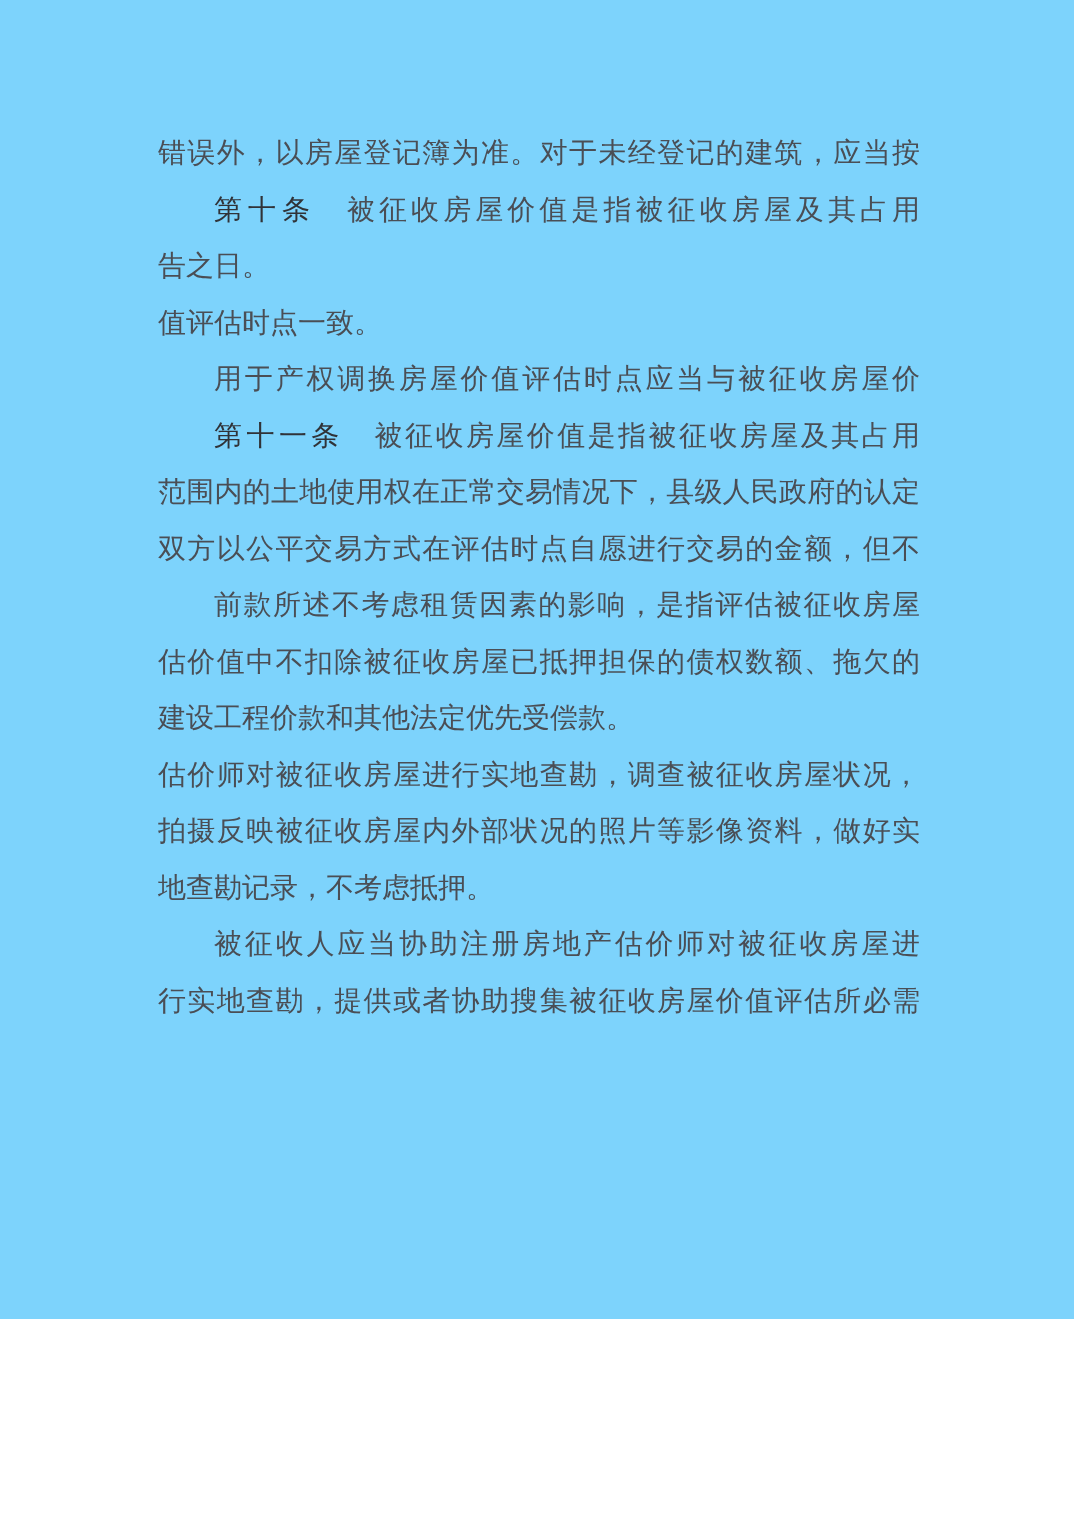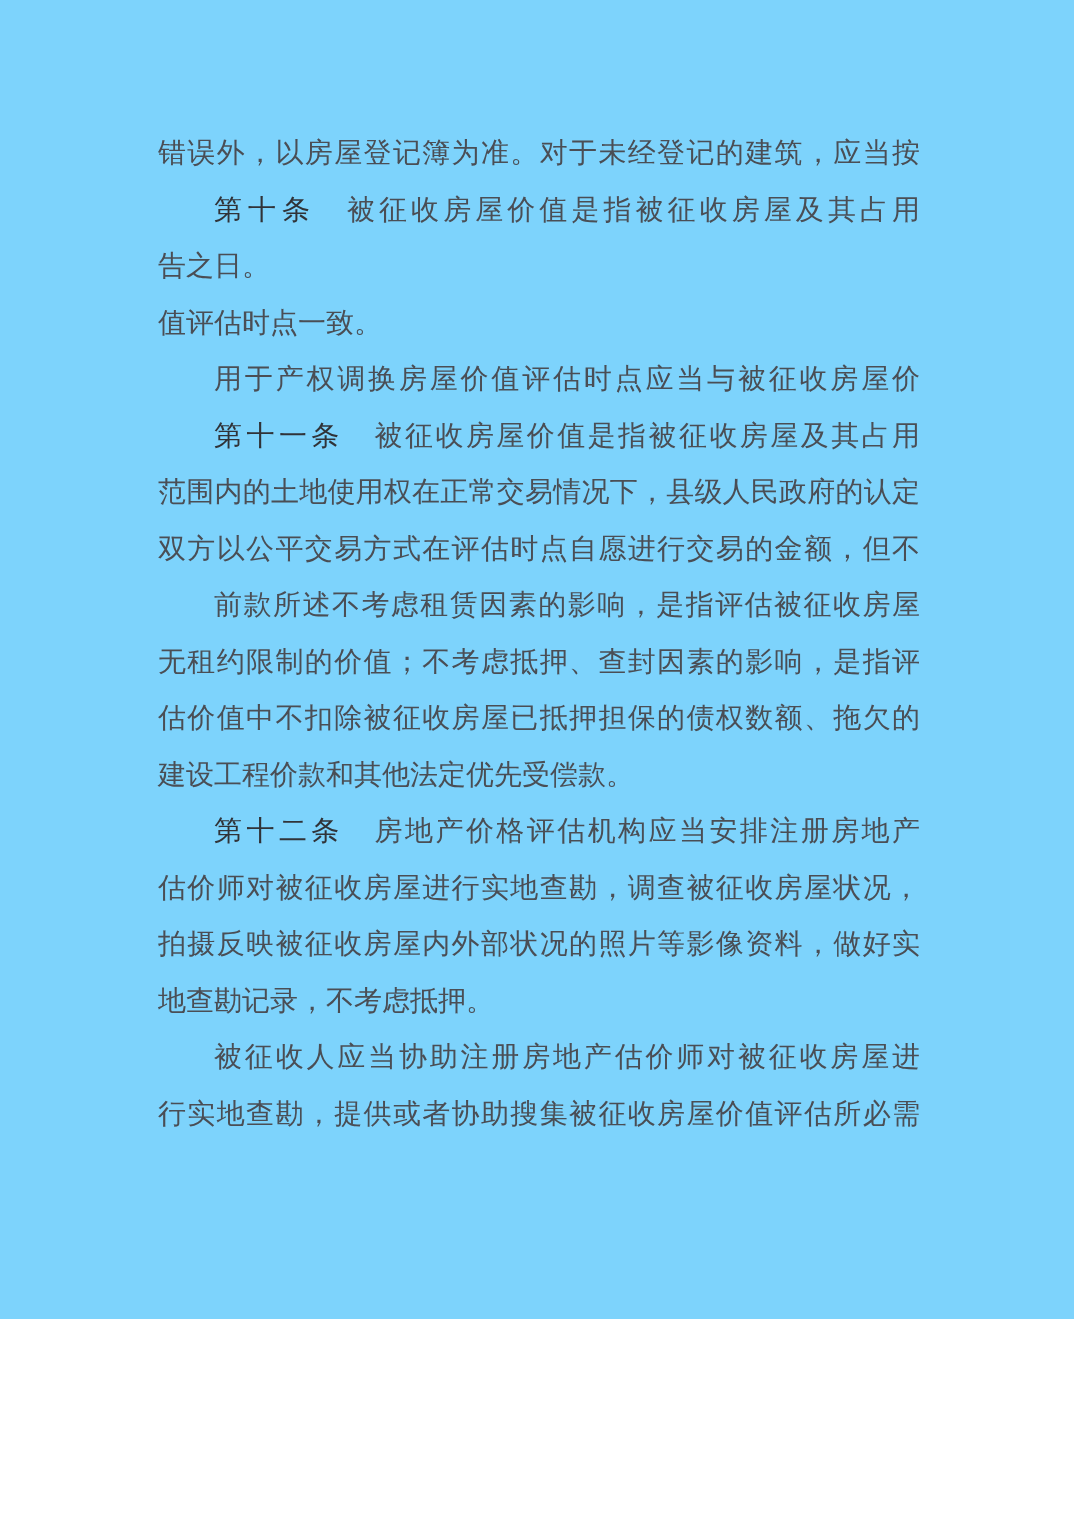--- a/index.html
+++ b/index.html
@@ -64,25 +64,23 @@
     <div class="line"><span>告之日。</span></div>
 
     <div class="line"><span>值评估时点一致。</span></div>
     <div class="line j indent"><span>用于产权调换房屋价值评估时点应当与被征收房屋价</span></div>
 
     <div class="line j indent"><span class="term">第十一条</span><span>被征收房屋价值是指被征收房屋及其占用</span></div>
     <div class="line j"><span>范围内的土地使用权在正常交易情况下，县级人民政府的认定</span></div>
     <div class="line j"><span>双方以公平交易方式在评估时点自愿进行交易的金额，但不</span></div>
 
     <div class="line j indent"><span>前款所述不考虑租赁因素的影响，是指评估被征收房屋</span></div>
-    <div class="line j"><span>无租约限制的价值；不考虑抵押、查封因素的影响，是指评</span></div>
     <div class="line j"><span>估价值中不扣除被征收房屋已抵押担保的债权数额、拖欠的</span></div>
     <div class="line"><span>建设工程价款和其他法定优先受偿款。</span></div>
 
-    <div class="line j indent"><span class="term">第十二条</span><span>房地产价格评估机构应当安排注册房地产</span></div>
     <div class="line j"><span>估价师对被征收房屋进行实地查勘，调查被征收房屋状况，</span></div>
     <div class="line j"><span>拍摄反映被征收房屋内外部状况的照片等影像资料，做好实</span></div>
     <div class="line"><span>地查勘记录，不考虑抵押。</span></div>
 
     <div class="line j indent"><span>被征收人应当协助注册房地产估价师对被征收房屋进</span></div>
     <div class="line j"><span>行实地查勘，提供或者协助搜集被征收房屋价值评估所必需</span></div>
 
   </div>
 
   <div class="page-number">5</div>

